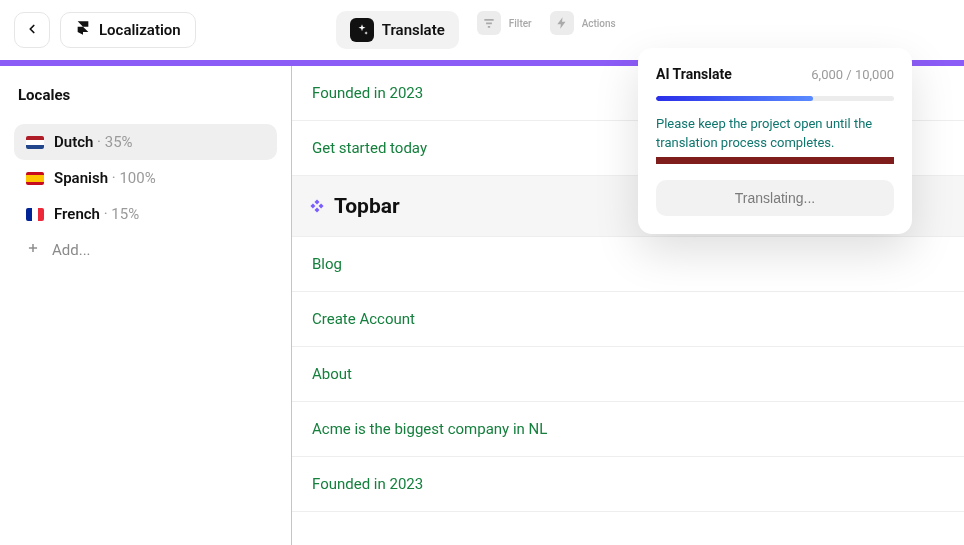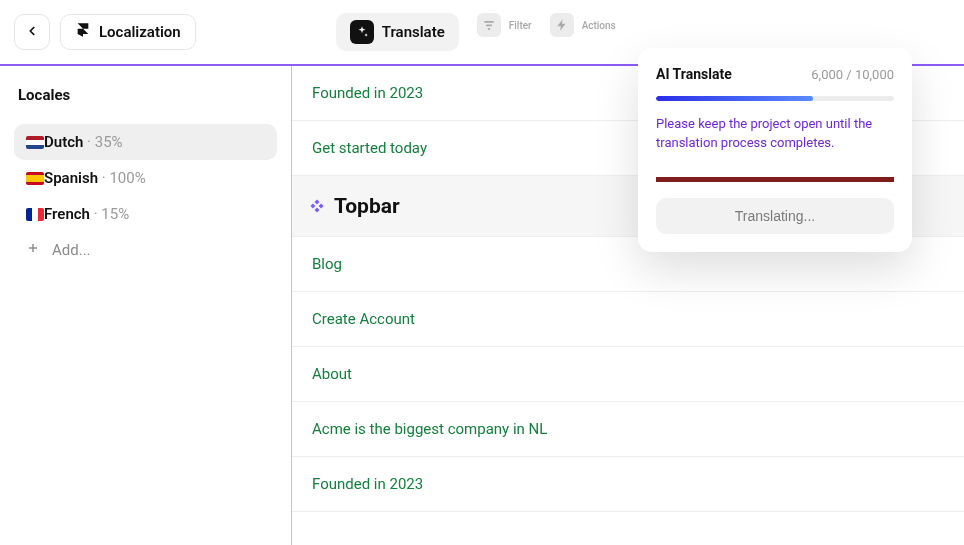--- a/index.html
+++ b/index.html
@@ -9,21 +9,21 @@
       height: 545px;
       background: #fff;
       overflow: hidden;
       position: relative;
     }
     .topbar {
       display: flex;
       align-items: center;
       padding: 12px 14px;
       gap: 10px;
-      border-bottom: 2px solid #8b5cf6;
+      border-bottom: 6px solid #8b5cf6;
       height: 66px;
     }
     .back-btn {
       width: 36px;
       height: 36px;
       border: 1px solid #e6e6e6;
       border-radius: 10px;
       background: #fff;
       display: flex;
       align-items: center;
@@ -92,20 +92,21 @@
     .sidebar-title {
       font-weight: 700;
       font-size: 15px;
       margin-bottom: 20px;
       color: #111;
       padding-left: 4px;
     }
     .locale-item {
       display: flex;
       align-items: center;
+      gap: 10px;
       padding: 9px 12px;
       border-radius: 10px;
       cursor: pointer;
       font-size: 15px;
     }
     .locale-item.active { background: #efefef; }
     .locale-name { font-weight: 600; color: #111; }
     .locale-pct { color: #9a9a9a; }
     .flag {
       width: 18px;
@@ -173,25 +174,25 @@
       overflow: hidden;
       margin-bottom: 14px;
     }
     .progress-fill {
       height: 100%;
       background: linear-gradient(90deg, #2a2ee9, #5a8bff);
       border-radius: 3px;
     }
     .popover-text {
       font-size: 13px;
-      color: #6d28d9;
+      color: #0f766e;
       line-height: 1.45;
       margin-bottom: 16px;
-      padding-bottom: 24px;
-      border-bottom: 5px solid #7f1d1d;
+      padding-bottom: 4px;
+      border-bottom: 7px solid #7f1d1d;
     }
     .popover-btn {
       width: 100%;
       padding: 10px;
       background: #f2f2f2;
       border: none;
       border-radius: 10px;
       font-size: 14px;
       color: #7a7a7a;
       font-weight: 500;

